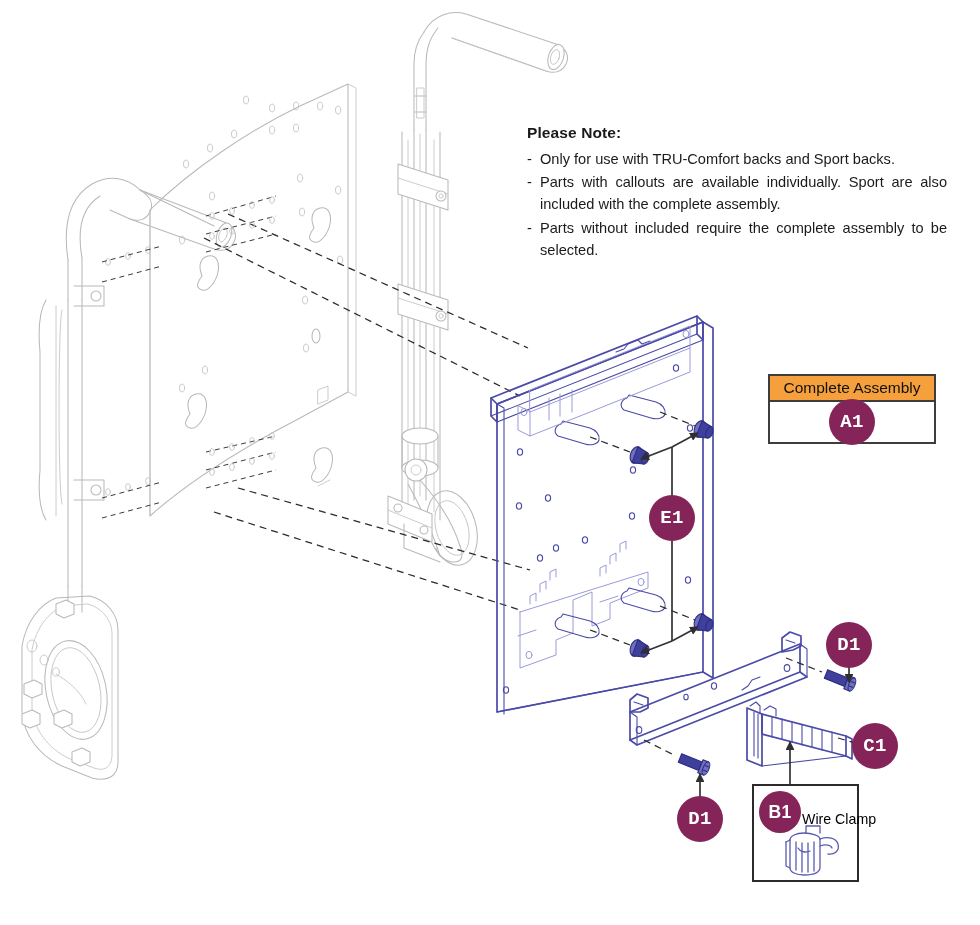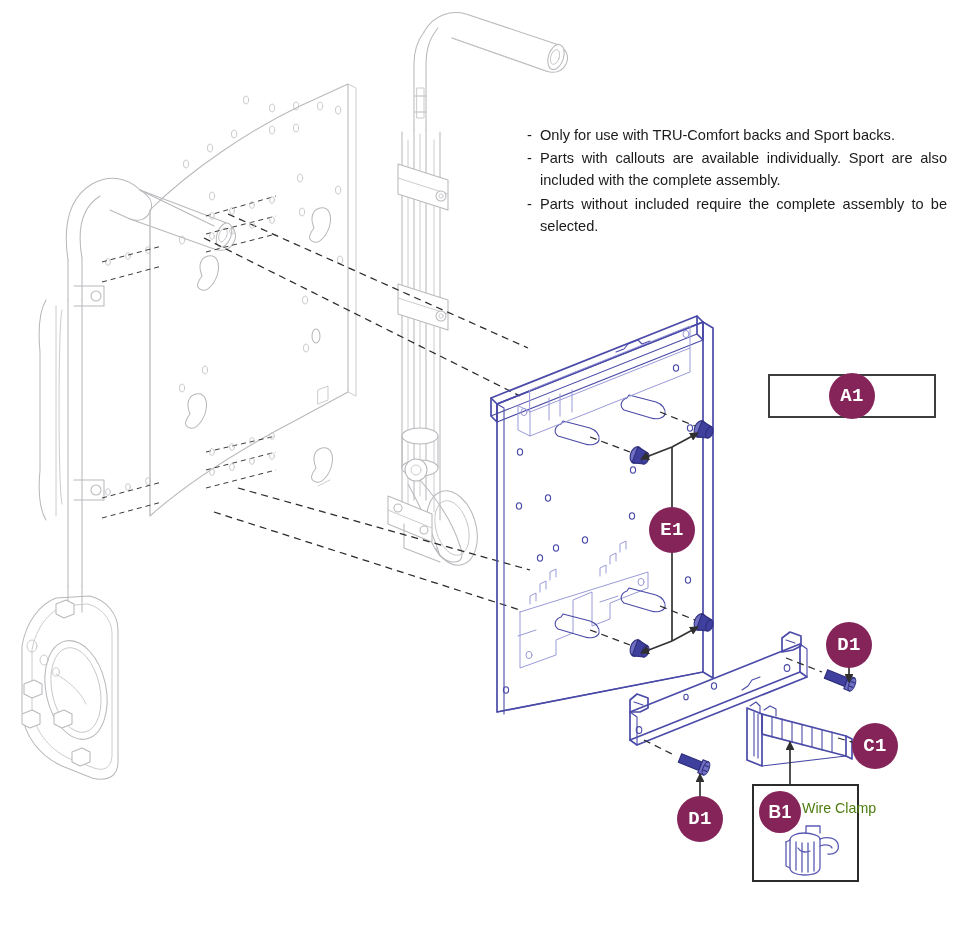--- a/index.html
+++ b/index.html
@@ -128,23 +128,23 @@
     position: relative;
     height: 38px;
   }
   .clamp-head .badge {
     left: 5px;
     top: 5px;
   }
   .clamp-label {
     position: absolute;
     left: 48px;
-    top: 14px;
+    top: 25px;
     font-size: 14.2px;
-    color: #4d7c0f;
+    color: #000000;
     white-space: nowrap;
   }
   .clamp-art {
     position: absolute;
     left: 22px;
     top: 38px;
     width: 80px;
     height: 54px;
   }
 </style>
@@ -525,38 +525,40 @@
         <ellipse class="scrh" cx="28" cy="0" rx="3" ry="7"></ellipse>
         <path class="scr" d="M26 -2.5 L30 -2.5 M26 2.5 L30 2.5"></path>
       </g>
       <path class="lead" d="M700 798 L700 774" marker-end="url(#arrowEnd)"></path>
 
       <path class="lead" d="M790 784 L790 742" marker-end="url(#arrowEnd)"></path>
     </g>
   </svg>
 
   <div class="note-block">
+    <div class="note-title">Please Note:</div>
 
     <div class="note-item">
       <span class="note-dash">-</span>
       <span class="note-text nojustify">Only for use with TRU-Comfort backs and Sport backs.</span>
     </div>
 
     <div class="note-item">
       <span class="note-dash">-</span>
       <span class="note-text">Parts with callouts are available individually. Sport are also included with the complete assembly.</span>
     </div>
 
     <div class="note-item">
       <span class="note-dash">-</span>
       <span class="note-text">Parts without included require the complete assembly to be selected.</span>
     </div>
   </div>
 
   <div class="assy-box">
+    <div class="assy-head">Complete Assembly</div>
     <div class="assy-body">
       <div class="badge badge-lg">A1</div>
     </div>
   </div>
 
   <div class="clamp-box">
     <div class="clamp-head">
       <div class="badge badge-md">B1</div>
       <div class="clamp-label">Wire Clamp</div>
     </div>
@@ -568,21 +570,21 @@
         <path d="M30 9 L30 2 L44 2 L44 9"></path>
         <path d="M44 15 C52 12 60 14 62 20 C64 27 58 31 52 30"></path>
         <path d="M44 22 C50 20 55 21 56 24"></path>
         <path d="M10 18 L10 42 L14 44"></path>
         <path d="M10 18 L14 16"></path>
         <path d="M22 24 C24 28 30 29 34 27"></path>
       </g>
     </svg>
   </div>
 
-  <div class="badge badge-lg" style="left:649px; top:507px;">E1</div>
+  <div class="badge badge-lg" style="left:649px; top:495px;">E1</div>
 
   <div class="badge badge-lg" style="left:826px; top:622px;">D1</div>
 
   <div class="badge badge-lg" style="left:852px; top:723px;">C1</div>
 
   <div class="badge badge-lg" style="left:677px; top:796px;">D1</div>
 
 </div>
 
 </body></html>

